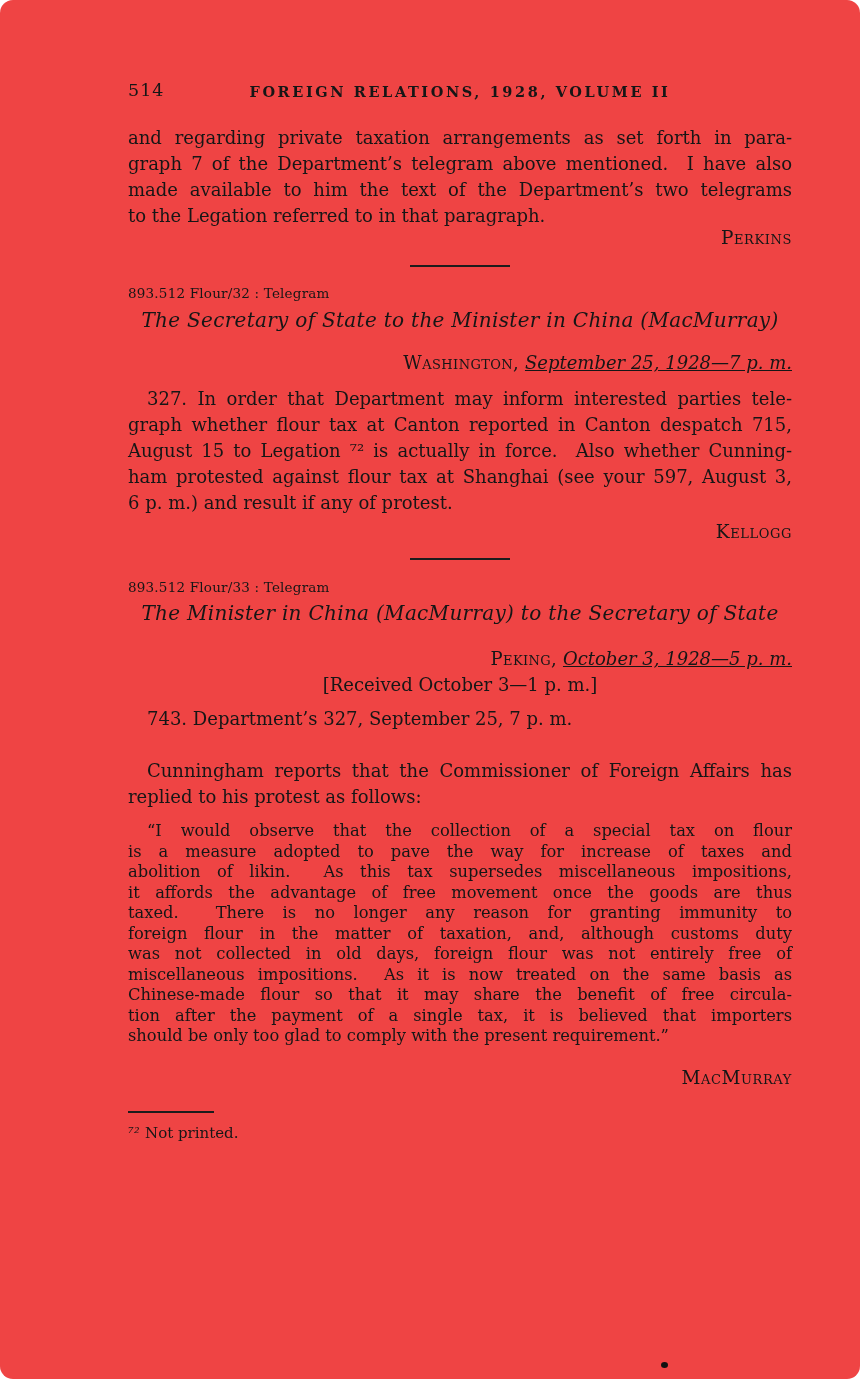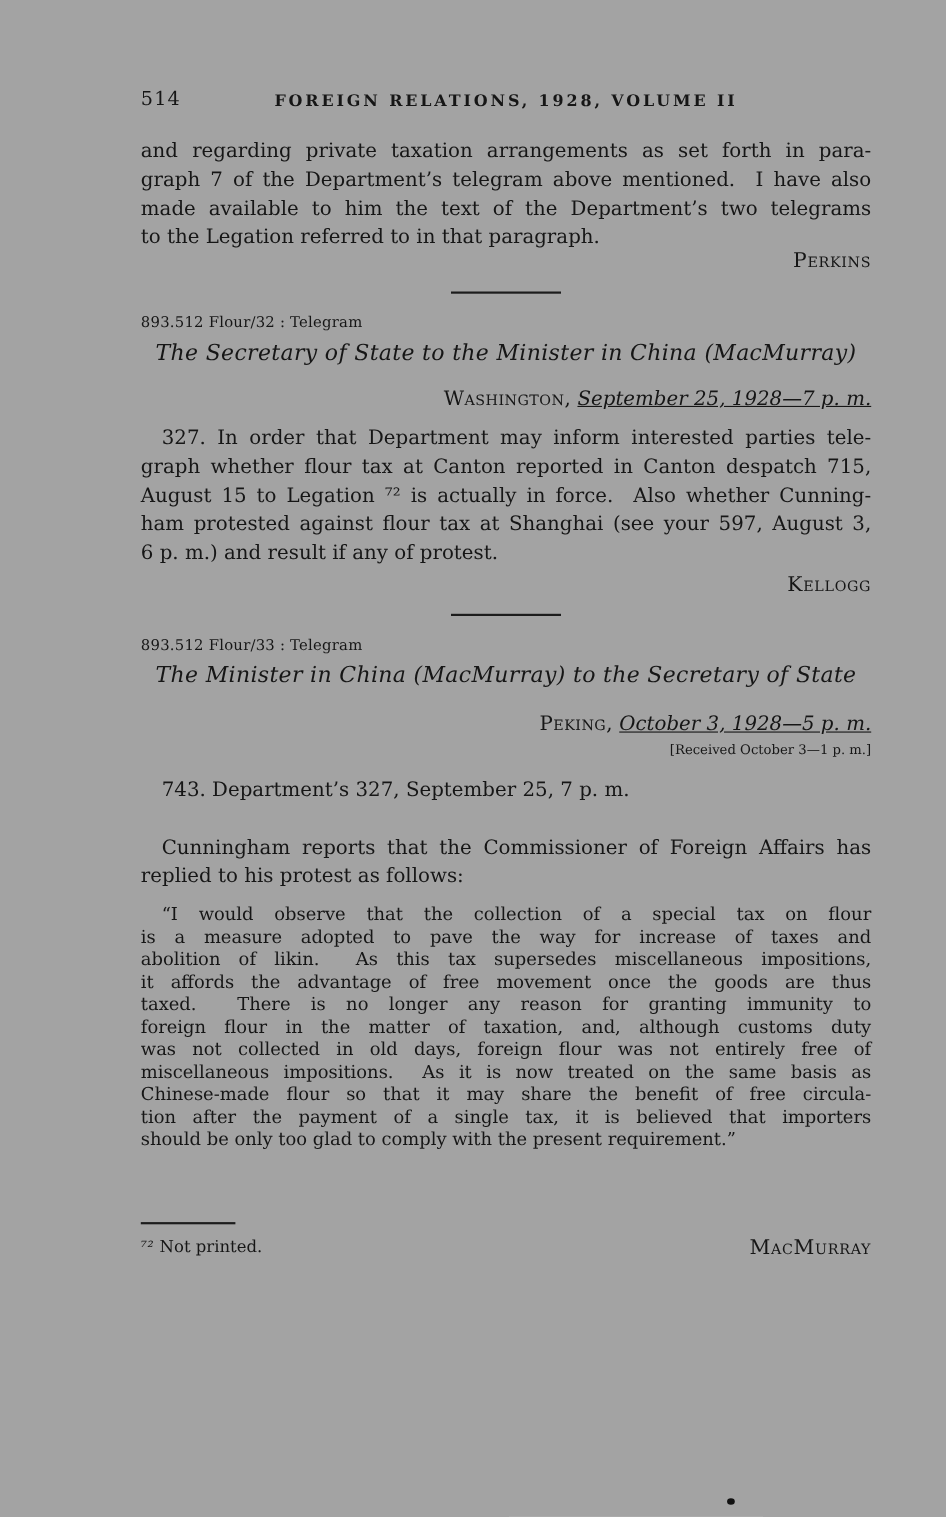--- a/index.html
+++ b/index.html
@@ -5,22 +5,23 @@
   html, body { margin: 0; padding: 0; }
   body {
     background: #ffffff;
     font-family: "DejaVu Serif", "Liberation Serif", serif;
     color: #161616;
   }
   .page {
     position: relative;
     width: 860px;
     height: 1379px;
-    background: #a3a3a3;
+    background: #ef4444;
     overflow: hidden;
+    border-radius: 13px;
   }
   .abs { position: absolute; left: 128px; width: 664px; }
 
   
   .pagehead { top: 80px; height: 24px; }
   .pagenum {
     position: absolute; left: 0; top: 0;
     font-size: 17.5px; letter-spacing: 1px;
   }
   .runhead {
@@ -64,21 +65,21 @@
     font-weight: normal;
     font-size: 20px;
     text-align: center;
     letter-spacing: 0.3px;
   }
 
   .dateline { text-align: right; font-size: 18px; }
   .dateline .place { font-variant: small-caps; letter-spacing: 0.4px; }
   .dateline .date { font-style: italic; text-decoration: underline; }
 
-  .received { text-align: right; font-size: 12px; }
+  .received { text-align: center; font-size: 18px; }
 
   .footnote-rule {
     position: absolute;
     left: 128px;
     width: 86px;
     border-top: 2px solid #1c1c1c;
   }
   .footnote { font-size: 15px; }
   .footnote .mark { font-style: italic; font-size: 14px; letter-spacing: 0.5px; }
 
@@ -152,21 +153,21 @@
       <div class="ln">it affords the advantage of free movement once the goods are thus</div>
       <div class="ln">taxed.  There is no longer any reason for granting immunity to</div>
       <div class="ln">foreign flour in the matter of taxation, and, although customs duty</div>
       <div class="ln">was not collected in old days, foreign flour was not entirely free of</div>
       <div class="ln">miscellaneous impositions.  As it is now treated on the same basis as</div>
       <div class="ln">Chinese-made flour so that it may share the benefit of free circula-</div>
       <div class="ln">tion after the payment of a single tax, it is believed that importers</div>
       <div class="ln ln-last">should be only too glad to comply with the present requirement.”</div>
     </div>
 
-  <div class="abs sig" style="top:1124px">MacMurray</div>
+  <div class="abs sig" style="top:1067px">MacMurray</div>
 
   <div class="footnote-rule" style="top:1111px"></div>
   <div class="abs footnote" style="top:1124px">
     <span class="mark">⁷²</span>
     <span>Not printed.</span>
   </div>
 
   <div class="ink-dot"></div>
 </div>
 

